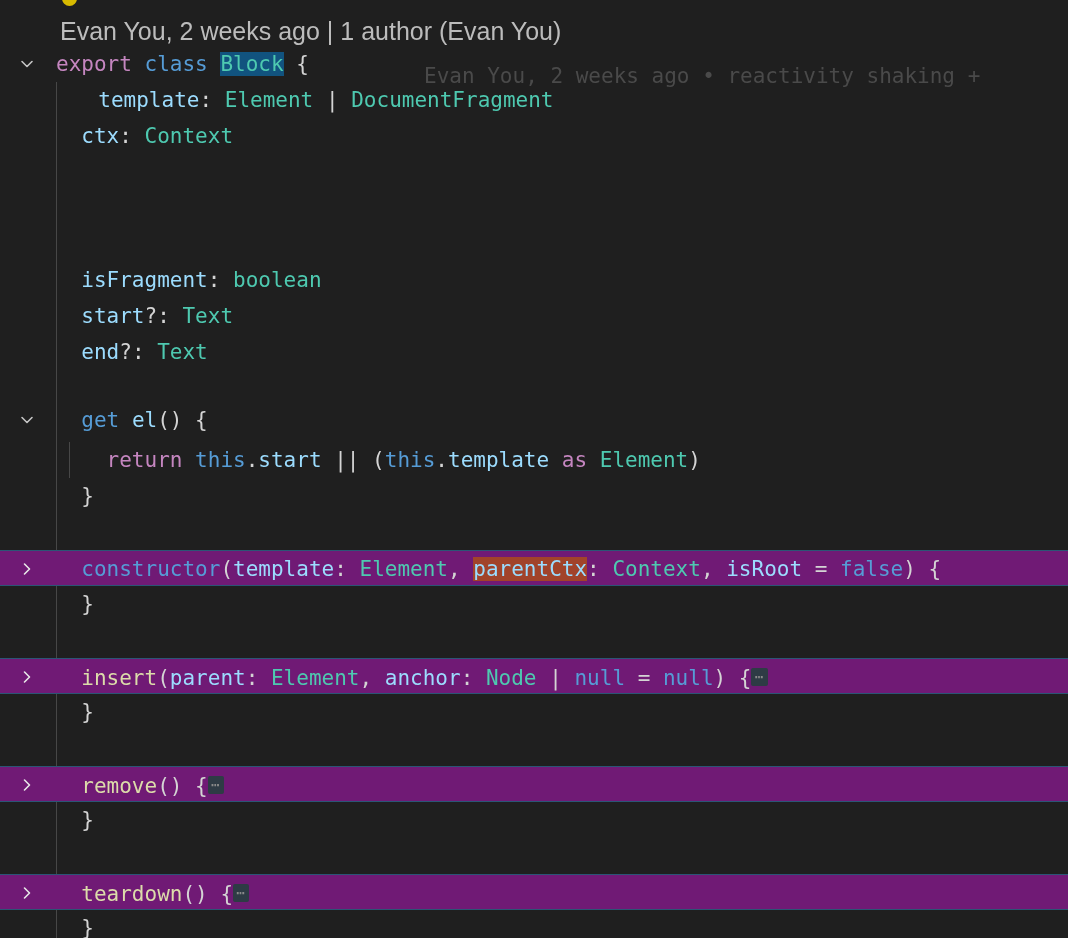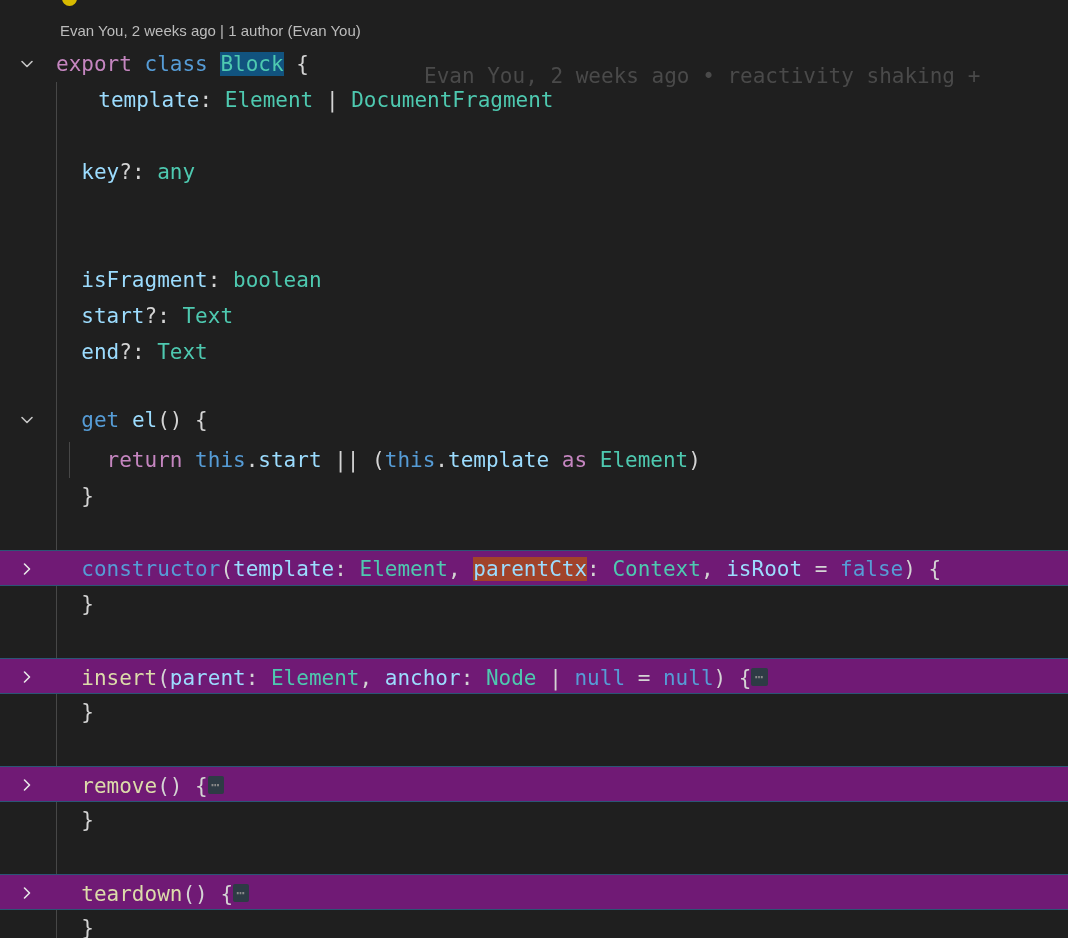--- a/index.html
+++ b/index.html
@@ -35,21 +35,21 @@
     border-radius: 2px;
   }
 
   
   .codelens {
     position: absolute;
     left: 60px; top: 18px;
     height: 26px;
     color: #bcbcbc;
     font-family: "Liberation Sans", sans-serif;
-    font-size: 15px;
+    font-size: 25px;
     line-height: 26px;
     white-space: pre;
   }
 
   
   .row {
     position: absolute;
     left: 0;
     width: 1068px;
     height: 36px;
@@ -143,22 +143,22 @@
 
   <div id="guides">
       <div class="guide" style="left: 56px; top: 82px; height: 856px; background: rgb(71, 71, 71);"></div>
       <div class="guide" style="left: 69px; top: 442px; height: 36px; background: rgb(71, 71, 71);"></div>
     </div>
   <div id="rows">
       <div class="row" style="top: 46px;"><div class="gutter"><span class="chev"><svg width="14" height="14" viewBox="0 0 14 14">
               <path d="M2 4.5 L7 9.5 L12 4.5" fill="none" stroke="#c5c5c5" stroke-width="1.6" stroke-linecap="round" stroke-linejoin="round"></path>
             </svg></span></div><div class="code"><span class="kw">export</span><span class="punc"> </span><span class="kw2">class</span><span class="punc"> </span><span class="sel-blue">Block</span><span class="punc"> {</span></div><div class="blame">Evan You, 2 weeks ago • reactivity shaking +</div></div>
       <div class="row" style="top: 82px; margin-left: 17px;"><div class="gutter"></div><div class="code"><span class="punc">  </span><span class="prop">template</span><span class="punc">: </span><span class="type">Element</span><span class="punc"> | </span><span class="type">DocumentFragment</span></div></div>
-      <div class="row" style="top: 118px;"><div class="gutter"></div></div>
-      <div class="row" style="top: 154px;"><div class="gutter"></div><div class="code"><span class="punc">  </span><span class="prop">key</span><span class="punc">?: </span><span class="type">any</span></div></div>
+      <div class="row" style="top: 118px;"><div class="gutter"></div><div class="code"><span class="punc">  </span><span class="prop">ctx</span><span class="punc">: </span><span class="type">Context</span></div></div>
+      <div class="row" style="top: 154px;"><div class="gutter"></div></div>
       <div class="row" style="top: 190px;"><div class="gutter"></div></div>
       <div class="row" style="top: 226px;"><div class="gutter"></div><div class="code"></div></div>
       <div class="row" style="top: 262px;"><div class="gutter"></div><div class="code"><span class="punc">  </span><span class="prop">isFragment</span><span class="punc">: </span><span class="type">boolean</span></div></div>
       <div class="row" style="top: 298px; padding-left: 12px;"><div class="gutter"></div><div class="code"><span class="punc">  </span><span class="prop">start</span><span class="punc">?: </span><span class="type">Text</span></div></div>
       <div class="row" style="top: 334px;"><div class="gutter"></div><div class="code"><span class="punc">  </span><span class="prop">end</span><span class="punc">?: </span><span class="type">Text</span></div></div>
       <div class="row" style="top: 370px;"><div class="gutter"></div><div class="code"></div></div>
       <div class="row" style="top: 402px; padding-left: 28px;"><div class="gutter"><span class="chev"><svg width="14" height="14" viewBox="0 0 14 14">
               <path d="M2 4.5 L7 9.5 L12 4.5" fill="none" stroke="#c5c5c5" stroke-width="1.6" stroke-linecap="round" stroke-linejoin="round"></path>
             </svg></span></div><div class="code"><span class="punc">  </span><span class="kw2">get</span><span class="punc"> </span><span class="prop">el</span><span class="punc">() {</span></div></div>
       <div class="row" style="top: 442px;"><div class="gutter"></div><div class="code"><span class="punc">    </span><span class="kw">return</span><span class="punc"> </span><span class="kw2">this</span><span class="punc">.</span><span class="prop">start</span><span class="punc"> || (</span><span class="kw2">this</span><span class="punc">.</span><span class="prop">template</span><span class="punc"> </span><span class="kw">as</span><span class="punc"> </span><span class="type">Element</span><span class="punc">)</span></div></div>

